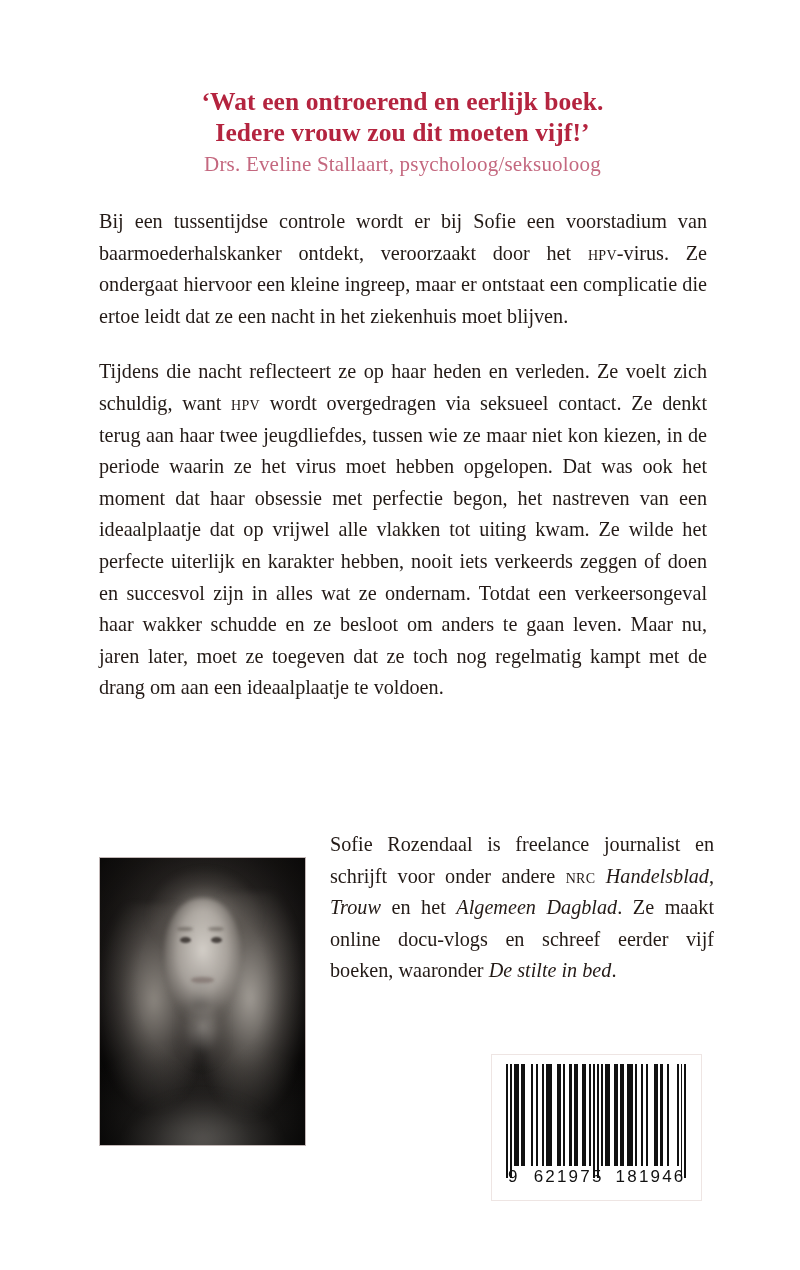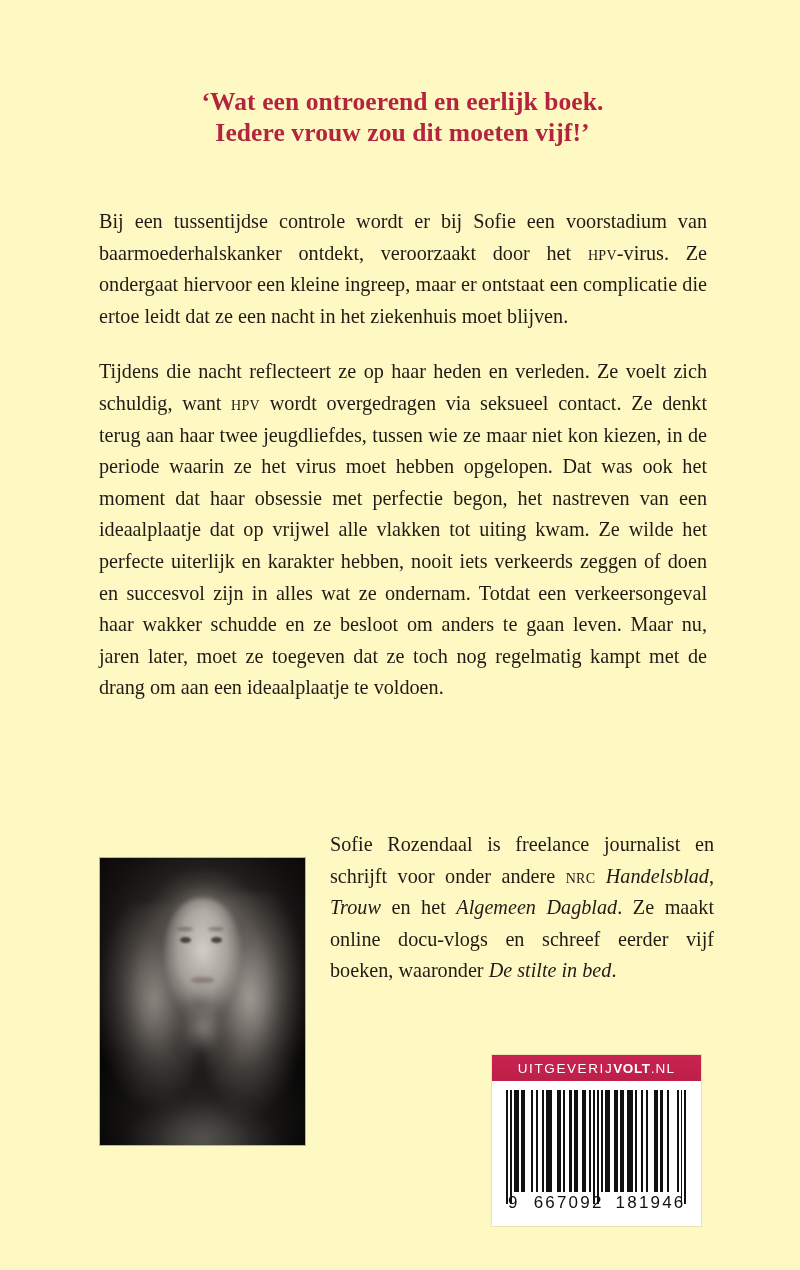--- a/index.html
+++ b/index.html
@@ -13,21 +13,21 @@
     background: #fbcdb3;
     font-family: "Liberation Serif", "DejaVu Serif", serif;
     overflow: hidden;
     position: relative;
     -webkit-font-smoothing: antialiased;
   }
 
   .page {
     position: absolute;
     inset: 0;
-    background: #fef9c3;
+    background: #ffffff;
     padding-left: 40px;
   }
 
   
   .quote-block {
     position: absolute;
     left: 99px;
     top: 86px;
     width: 607px;
     text-align: center;
@@ -259,20 +259,21 @@
   .barcode-digits .d3 { margin-left: 12px; }
 </style>
 </head>
 <body>
 
 <div class="page">
 
   <div class="quote-block">
     <div class="quote-line">‘Wat een ontroerend en eerlijk boek.</div>
     <div class="quote-line">Iedere vrouw zou dit moeten vijf!’</div>
+    <div class="quote-attrib">Drs. Eveline Stallaart, psycholoog/seksuoloog</div>
   </div>
 
   <div class="body-col">
 
     <p class="body-par"><span>Bij een tussentijdse controle wordt er bij Sofie een voorstadium van baarmoederhalskanker ontdekt, veroorzaakt door het </span><span class="smallcaps">hpv</span><span>-virus. Ze ondergaat hiervoor een kleine ingreep, maar er ontstaat een complicatie die ertoe leidt dat ze een nacht in het ziekenhuis moet blijven.</span></p>
 
     <p class="body-par"><span>Tijdens die nacht reflecteert ze op haar heden en verleden. Ze voelt zich schuldig, want </span><span class="smallcaps">hpv</span><span> wordt overgedragen via seksueel contact. Ze denkt terug aan haar twee jeugdliefdes, tussen wie ze maar niet kon kiezen, in de periode waarin ze het virus moet hebben opgelopen. Dat was ook het moment dat haar obsessie met perfectie begon, het nastreven van een ideaalplaatje dat op vrijwel alle vlakken tot uiting kwam. Ze wilde het perfecte uiterlijk en karakter hebben, nooit iets verkeerds zeggen of doen en succesvol zijn in alles wat ze ondernam. Totdat een verkeersongeval haar wakker schudde en ze besloot om anders te gaan leven. Maar nu, jaren later, moet ze toegeven dat ze toch nog regelmatig kampt met de drang om aan een ideaalplaatje te voldoen.</span></p>
 
   </div>
 
@@ -290,25 +291,20 @@
     <div class="eye r"></div>
     <div class="mouth"></div>
     <div class="vignette"></div>
   </div>
 
   <div class="bio">
     <p><span>Sofie Rozendaal is freelance journalist en schrijft voor onder andere </span><span class="smallcaps">nrc</span><span> </span><span class="ital">Handelsblad</span><span>, </span><span class="ital">Trouw</span><span> en het </span><span class="ital">Algemeen Dagblad</span><span>. Ze maakt online docu-vlogs en schreef eerder vijf boeken, waaronder </span><span class="ital">De stilte in bed</span><span>.</span></p>
   </div>
 
   <div class="barcode-block">
-    <div class="publisher-bar">
-      <span class="pb-light">UITGEVERIJ</span>
-        <span class="pb-bold">VOLT</span>
-        <span class="pb-tld">.NL</span>
-    </div>
     <div class="barcode-area">
       <div class="bars" id="bars">
           <i class="guard" style="width: 1.05263%;"></i>
           <i class="sp" style="width: 1.05263%;"></i>
           <i class="guard" style="width: 1.05263%;"></i>
           <i class="sp" style="width: 1.05263%;"></i>
           <i style="width: 3.15789%;"></i>
           <i class="sp" style="width: 1.05263%;"></i>
           <i style="width: 2.10526%;"></i>
           <i class="sp" style="width: 3.15789%;"></i>
@@ -359,19 +355,19 @@
           <i style="width: 1.05263%;"></i>
           <i class="sp" style="width: 4.21053%;"></i>
           <i style="width: 1.05263%;"></i>
           <i class="sp" style="width: 1.05263%;"></i>
           <i class="guard" style="width: 1.05263%;"></i>
           <i class="sp" style="width: 1.05263%;"></i>
           <i class="guard" style="width: 1.05263%;"></i>
         </div>
       <div class="barcode-digits">
         <span class="d1">9</span>
-        <span class="d2">667092</span>
+        <span class="d2">621975</span>
         <span class="d3">181946</span>
       </div>
     </div>
   </div>
 
 </div>
 
 </body></html>

